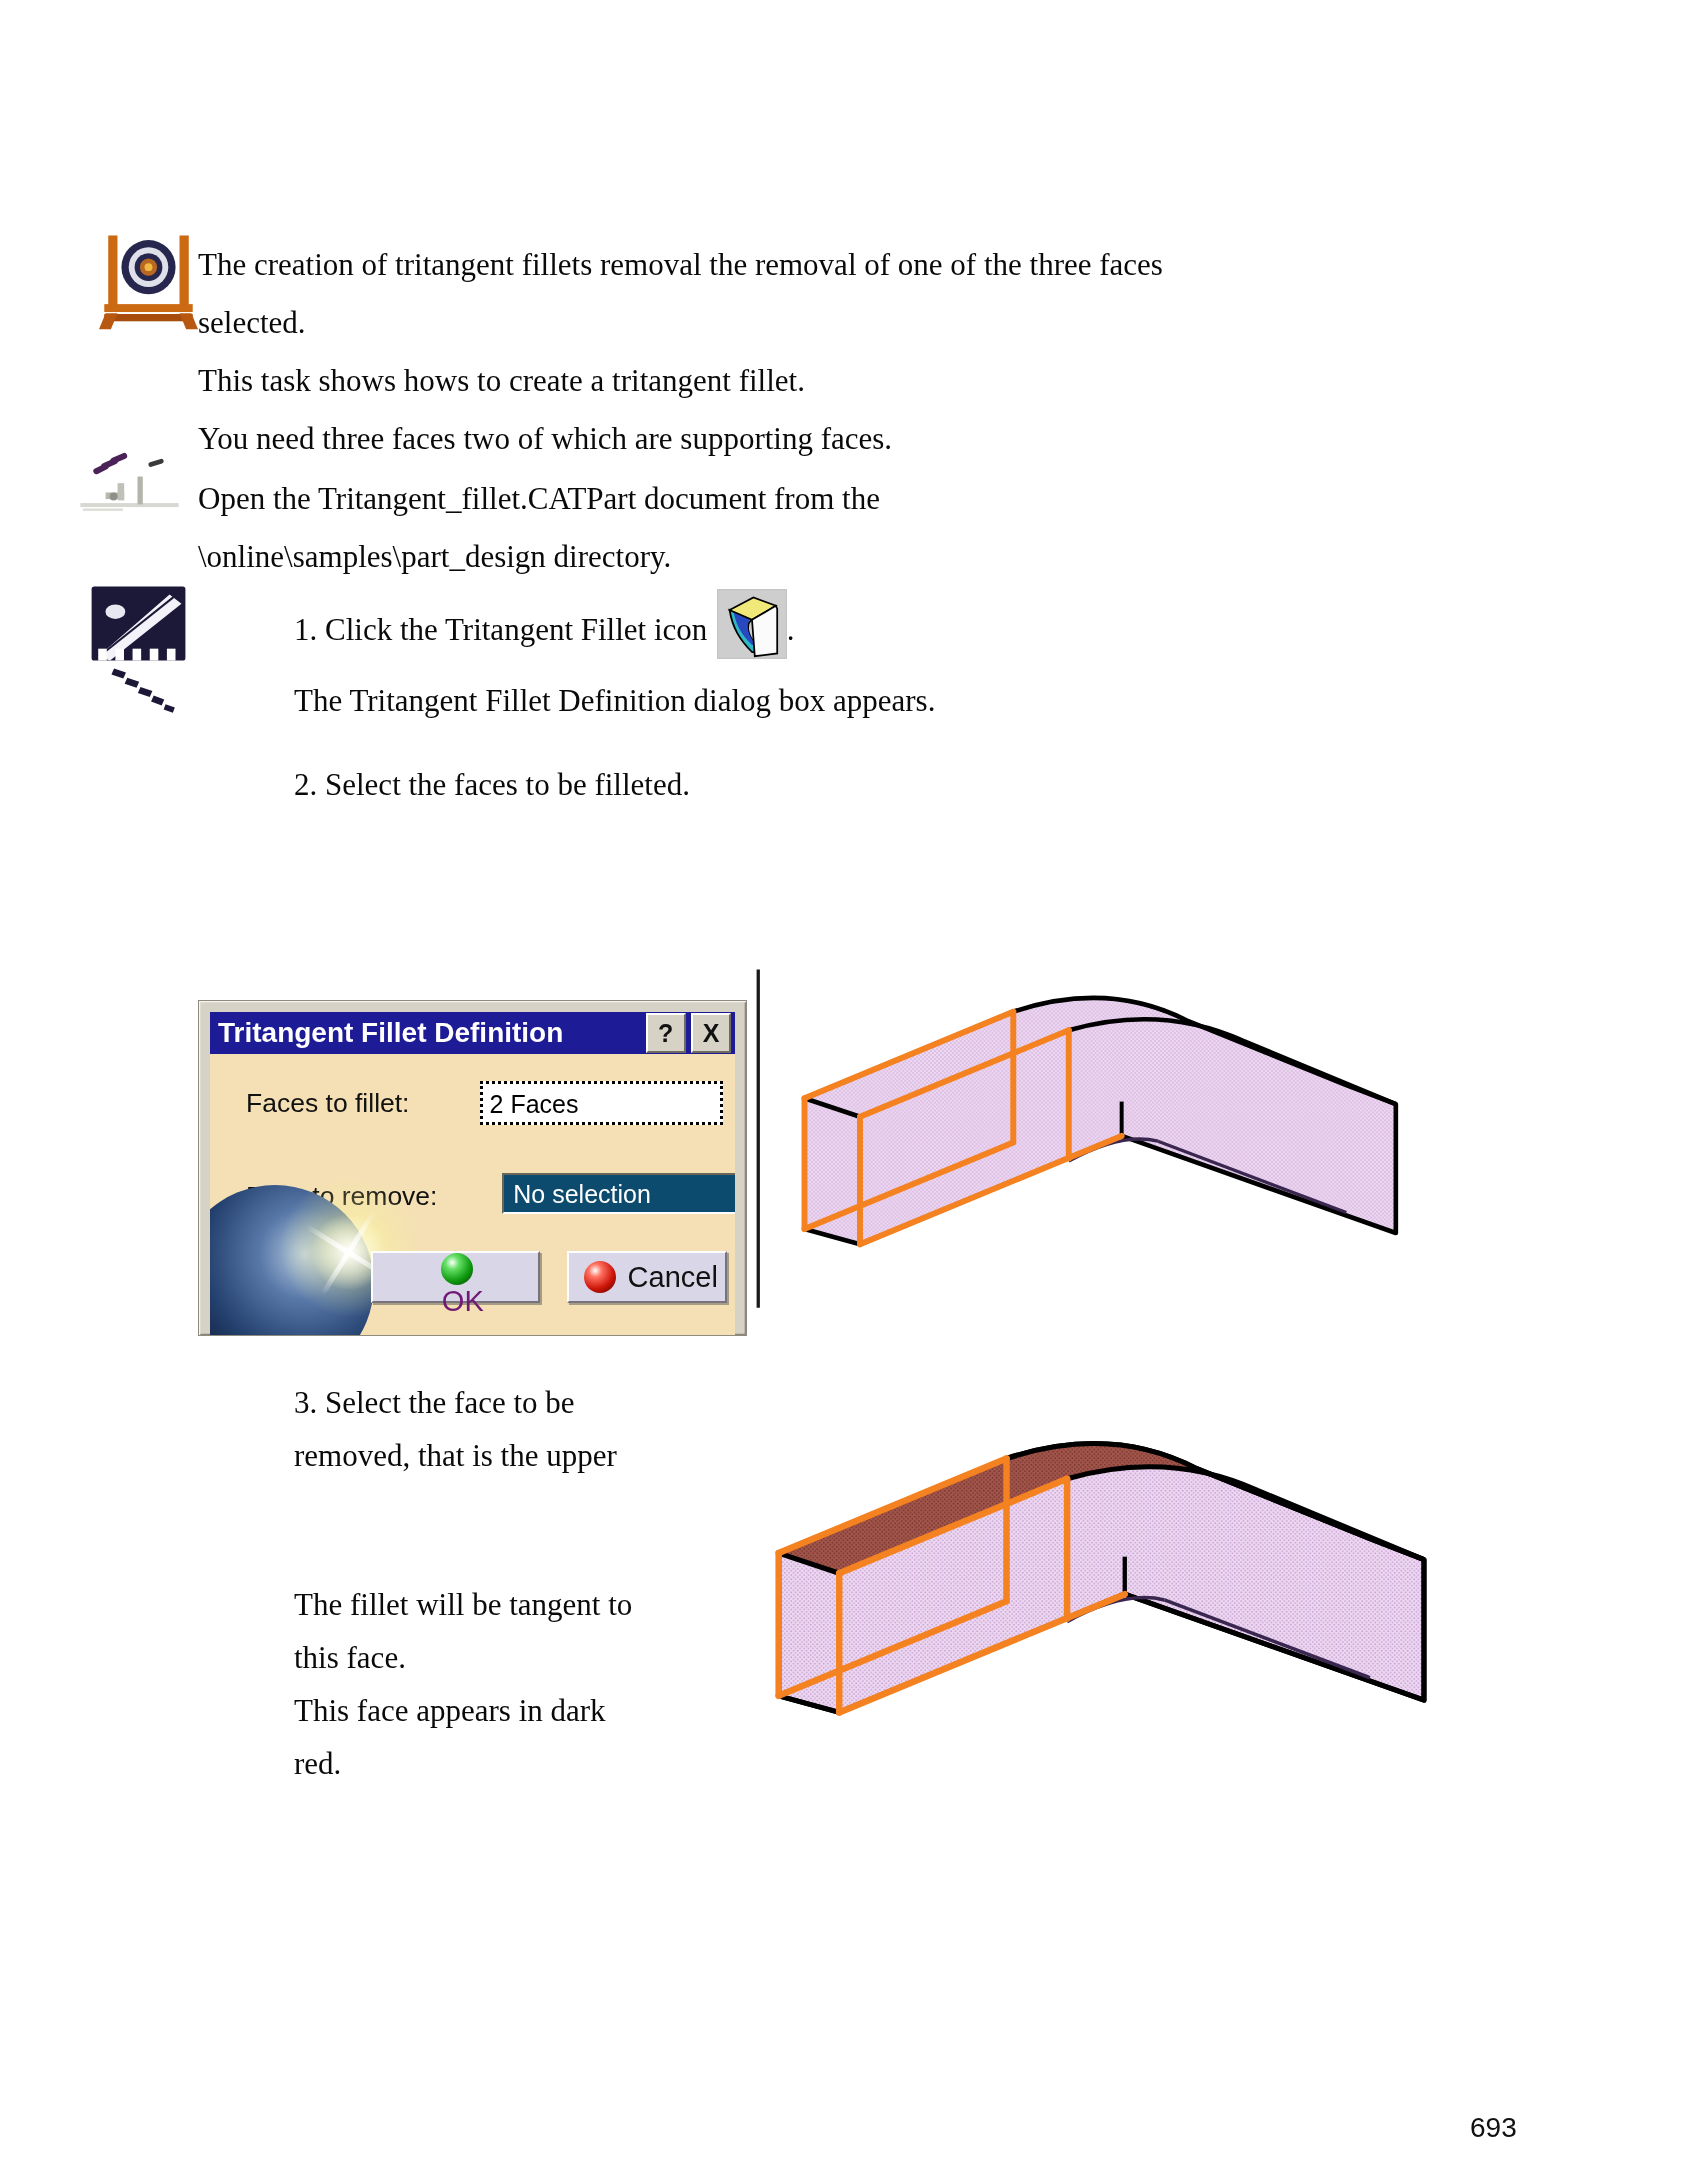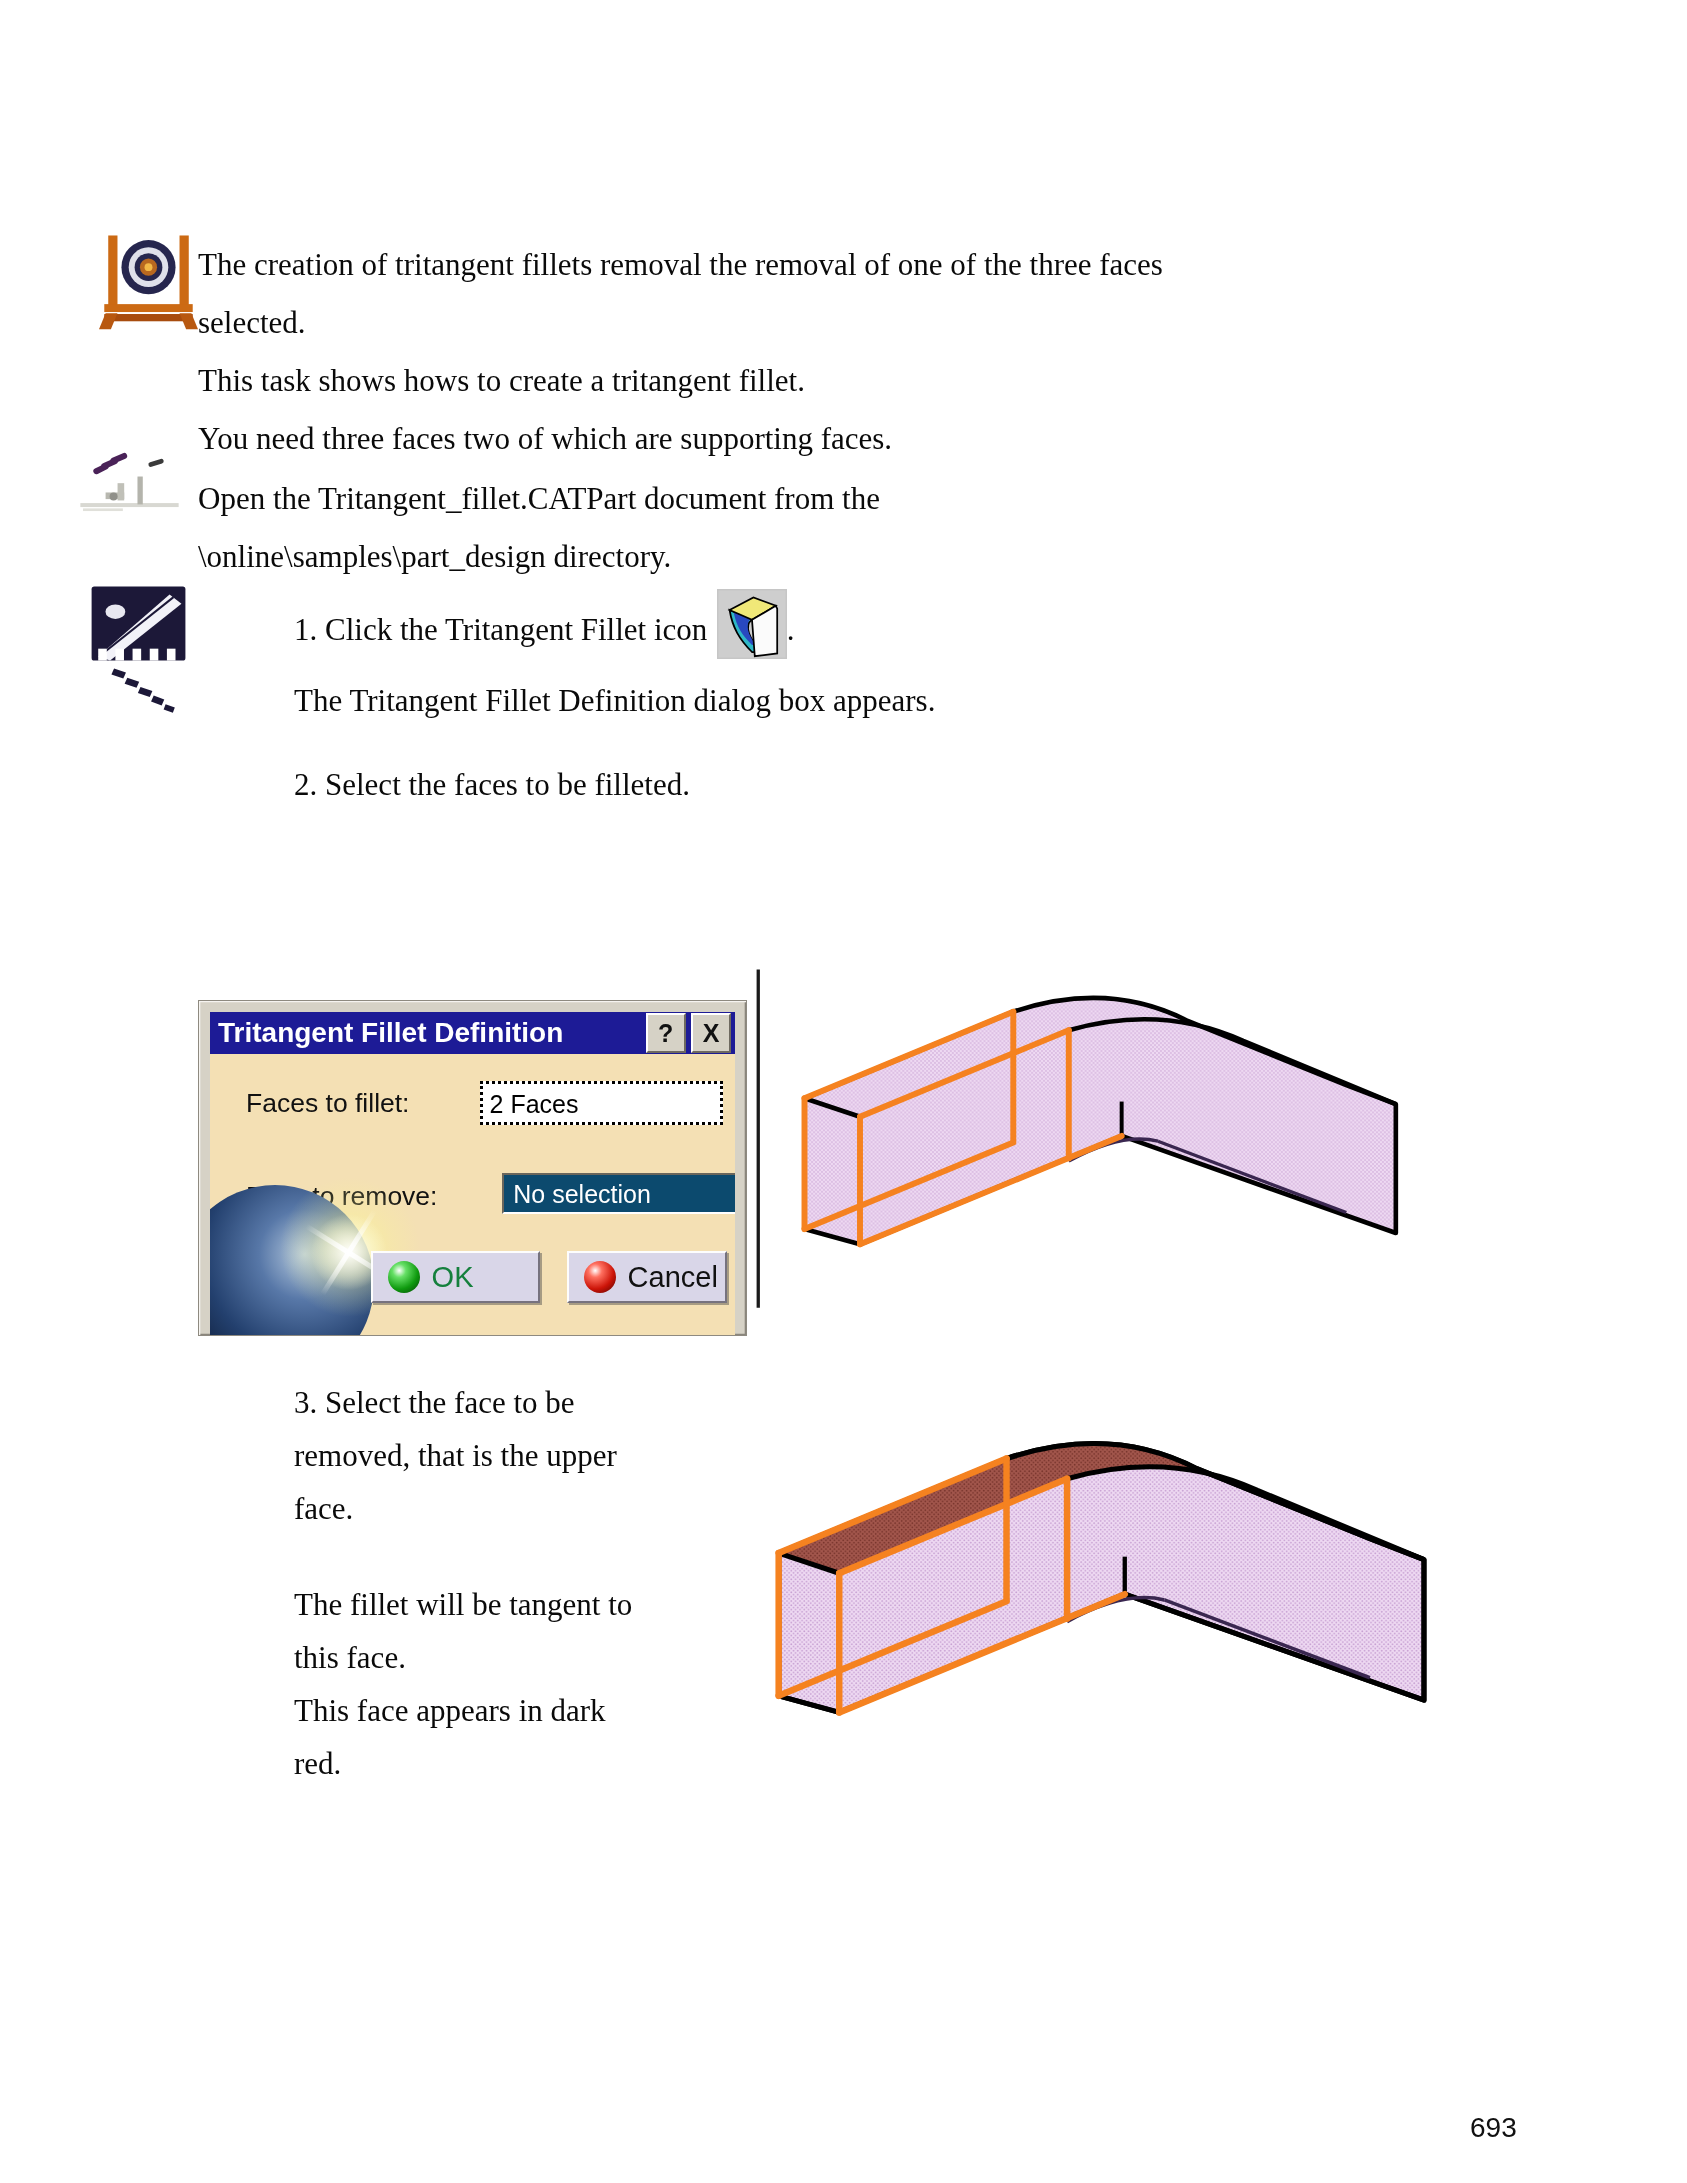--- a/index.html
+++ b/index.html
@@ -44,21 +44,21 @@
     position:absolute; left:292px; top:119px; width:239px; height:41px; box-sizing:border-box;
     background:#0c4a6e; border:2px solid; border-color:#6a665c #ffffff #ffffff #6a665c;
     font-size:25px; color:#ffffff; padding:5.3px 0 0 9.3px; white-space:nowrap;
   }
   .dlg-push {
     position:absolute; top:197px; height:52px; box-sizing:border-box;
     background:#d9d6e8; border:2px solid; border-color:#fdfdfd #76727e #76727e #fdfdfd;
     box-shadow:2px 2px 0 rgba(70,70,70,0.45);
     display:flex; align-items:center; font-size:29px; padding-left:14.6px; cursor:default;
   }
-  .btn-ok { left:161px; width:169px; color:#15803d; }
+  .btn-ok { left:161px; width:169px; color:#701a75;flex-direction:column; }
   .btn-cancel { left:357px; width:160px; color:#111; }
   .sphere { width:32px; height:32px; border-radius:50%; margin-right:12px; flex:0 0 auto; }
   .sphere-green { background: radial-gradient(circle at 35% 30%, #ffffff 0%, #66e066 22%, #0f9a0f 60%, #043c04 100%); }
   .sphere-red   { background: radial-gradient(circle at 35% 30%, #ffffff 0%, #ff7060 22%, #cc1408 60%, #4a0200 100%); }
   .globe {
     position:absolute; left:-34px; bottom:-48px; width:198px; height:198px; border-radius:50%;
     background: radial-gradient(circle at 65% 35%, #b8cce0 0%, #5878a8 25%, #23406e 55%, #0c1830 85%);
   }
   .glow {
     position:absolute; left:64px; bottom:12px; width:152px; height:152px; border-radius:50%;
@@ -218,21 +218,20 @@
         <path d="M480,132 L480,326"></path>
         <path d="M80,433 L396,302"></path>
         <path d="M164,456 L560,292"></path>
       </g>
     </svg>
   </div>
 
   <div class="stepblock" style="top:1376px;">
     <div>3. Select the face to be</div>
     <div>removed, that is the upper</div>
-    <div>face.</div>
   </div>
   <div class="stepblock" style="top:1578px;">
     <div>The fillet will be tangent to</div>
     <div>this face.</div>
     <div>This face appears in dark</div>
     <div>red.</div>
   </div>
 
   <div class="fig" style="left:721px; top:1383px;">
     <svg width="721" height="405" viewBox="0 0 1000 560">

